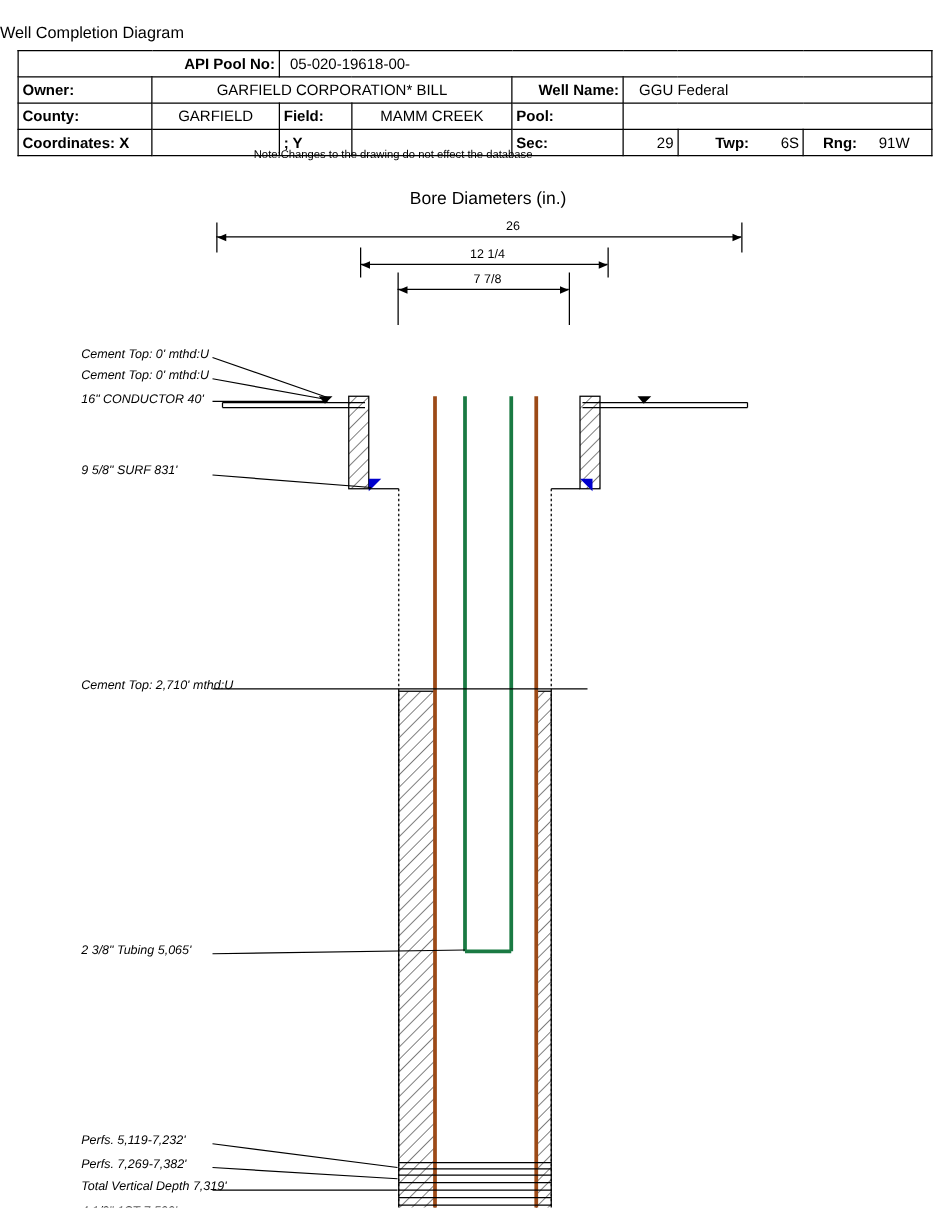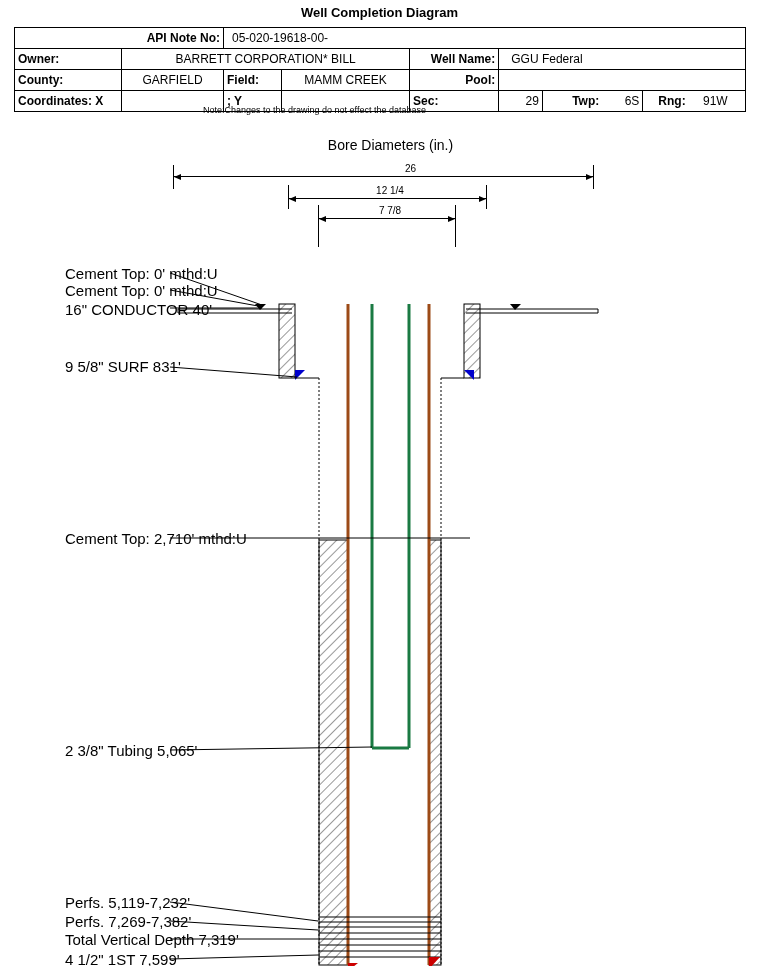--- a/index.html
+++ b/index.html
@@ -16,24 +16,24 @@
     overflow: hidden;
   }
   .page {
     position: relative;
     width: 759px;
     height: 966px;
   }
 
   
   .doc-title {
-    text-align: center;
+    text-align: left;
     font-size: 13px;
-    font-weight: bold;
-    margin-top: 5px;
+    font-weight: normal;
+    margin-top: 18px;
     margin-bottom: 4px;
   }
   .hdr-table {
     position: absolute;
     left: 14px;
     top: 22px;
     width: 732px;
     border-collapse: collapse;
     font-size: 12px;
   }
@@ -94,49 +94,50 @@
   
   .draw {
     position: absolute;
     left: 0;
     top: 0;
     width: 759px;
     height: 966px;
   }
   .anno {
     position: absolute;
-    font-size: 15px;
+    font-size: 10px;
     white-space: nowrap;
+    font-style: italic;
   }
 </style>
 </head>
 <body>
 
 <div class="page">
 
   <div class="doc-title">Well Completion Diagram</div>
 
   <table class="hdr-table">
     <tbody>
         <tr>
-      <td colspan="2" style="text-align:right; width:245px;" class="b">API Note No:</td>
+      <td colspan="2" style="text-align:right; width:245px;" class="b">API Pool No:</td>
       <td colspan="6" style="text-align:left; padding-left:8px;">05-020-19618-00-</td>
     </tr>
     <tr>
       <td class="b" style="width:115px;">Owner:</td>
-      <td style="width:290px; text-align:center;" colspan="3">BARRETT CORPORATION* BILL</td>
+      <td style="width:290px; text-align:center;" colspan="3">GARFIELD CORPORATION* BILL</td>
       <td class="b" style="width:100px; text-align:right;">Well Name:</td>
       <td colspan="3" style="padding-left:12px;">GGU Federal</td>
     </tr>
     <tr>
       <td class="b">County:</td>
       <td style="text-align:center; width:130px;">GARFIELD</td>
       <td class="b" style="width:70px;">Field:</td>
       <td style="width:160px; text-align:center;">MAMM CREEK</td>
-      <td class="b" style="text-align:right;margin-top:25px;">Pool:</td>
+      <td class="b" style="text-align:left;margin-top:25px;">Pool:</td>
       <td colspan="3"></td>
     </tr>
     <tr>
       <td class="b">Coordinates: X</td>
       <td style="text-align:center;"></td>
       <td class="b">; Y</td>
       <td></td>
       <td class="b" style="">Sec:</td>
       <td style="width:60px; text-align:right;">29</td>
       <td style="width:120px;text-align:right;">

